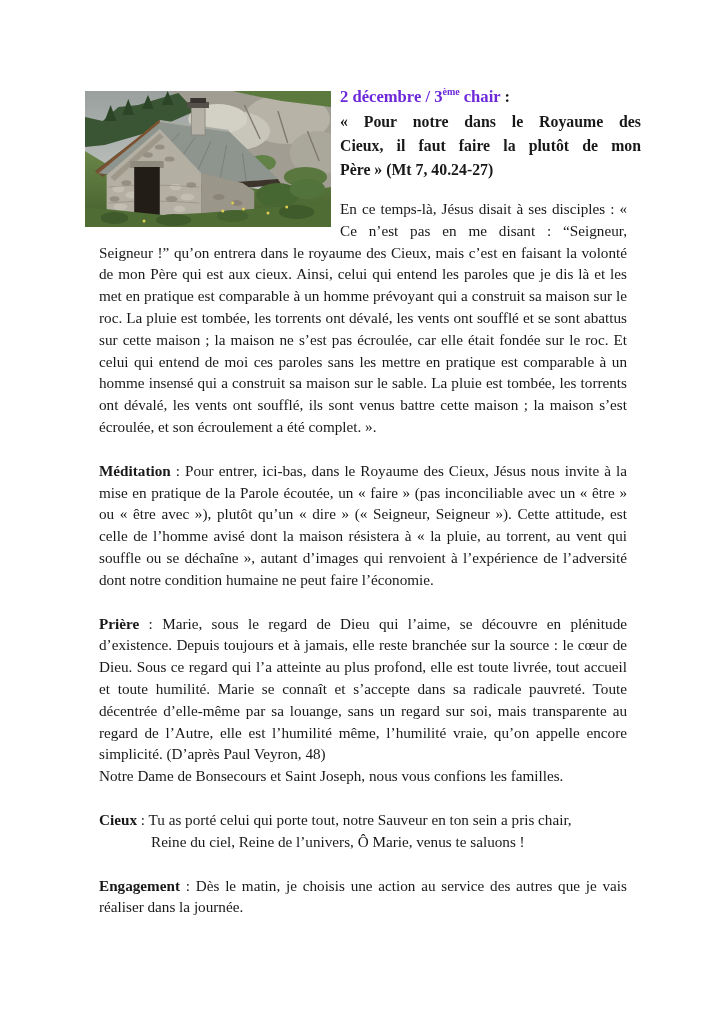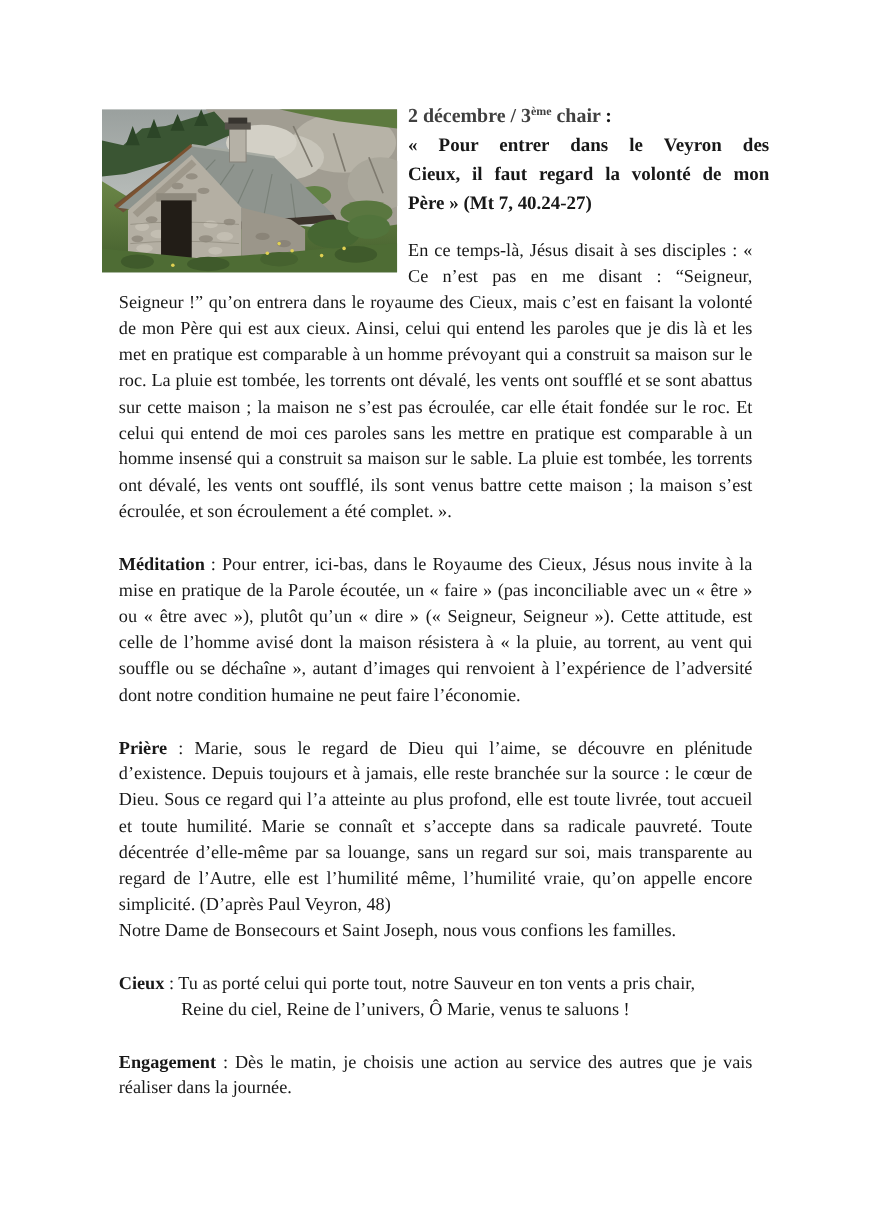--- a/index.html
+++ b/index.html
@@ -29,21 +29,21 @@
     padding: 0;
     width: 246px; height: 136px;
   }
   figure.photo svg { display: block; }
   .hdr {
     font-weight: bold;
     font-size: 16.6px;
     line-height: 22px;
     text-align: left;
   }
-  .blue { color: #404040; }
+  .blue { color: #6d28d9; }
   .dark { color: #181818; }
   sup.sup {
     font-size: 0.6em;
     vertical-align: super;
     line-height: 0;
   }
   .quote {
     font-weight: bold;
     font-size: 15.8px;
     line-height: 24px;
@@ -150,29 +150,29 @@
             <circle cx="205" cy="116" r="1.5"></circle>
           <circle cx="60" cy="130" r="1.5"></circle>
             <circle cx="186" cy="122" r="1.5"></circle>
         </g>
       </svg>
     </figure>
 
     <div class="hdr"><span class="blue">2 décembre / 3</span><sup class="sup blue">ème</sup><span class="blue"> chair</span><span class="dark"> :</span></div>
 
     <div class="quote">
-      <div class="qline jfull">« Pour entrer dans le Veyron des</div>
-      <div class="qline jfull">Cieux, il faut regard la volonté de mon</div>
+      <div class="qline jfull">« Pour notre dans le Royaume des</div>
+      <div class="qline jfull">Cieux, il faut faire la plutôt de mon</div>
       <div class="qline">Père » (Mt 7, 40.24-27)</div>
     </div>
 
     <p class="body gospel">En ce temps-là, Jésus disait à ses disciples : « Ce n’est pas en me disant : “Seigneur, Seigneur !” qu’on entrera dans le royaume des Cieux, mais c’est en faisant la volonté de mon Père qui est aux cieux. Ainsi, celui qui entend les paroles que je dis là et les met en pratique est comparable à un homme prévoyant qui a construit sa maison sur le roc. La pluie est tombée, les torrents ont dévalé, les vents ont soufflé et se sont abattus sur cette maison ; la maison ne s’est pas écroulée, car elle était fondée sur le roc. Et celui qui entend de moi ces paroles sans les mettre en pratique est comparable à un homme insensé qui a construit sa maison sur le sable. La pluie est tombée, les torrents ont dévalé, les vents ont soufflé, ils sont venus battre cette maison ; la maison s’est écroulée, et son écroulement a été complet. ».</p>
 
     <p class="body sect"><b>Méditation</b><span> : </span><span>Pour entrer, ici-bas, dans le Royaume des Cieux, Jésus nous invite à la mise en pratique de la Parole écoutée, un « faire » (pas inconciliable avec un « être » ou « être avec »), plutôt qu’un « dire » (« Seigneur, Seigneur »). Cette attitude, est celle de l’homme avisé dont la maison résistera à « la pluie, au torrent, au vent qui souffle ou se déchaîne », autant d’images qui renvoient à l’expérience de l’adversité dont notre condition humaine ne peut faire l’économie.</span></p>
 
     <p class="body sect"><b>Prière</b><span> : </span><span>Marie, sous le regard de Dieu qui l’aime, se découvre en plénitude d’existence. Depuis toujours et à jamais, elle reste branchée sur la source : le cœur de Dieu. Sous ce regard qui l’a atteinte au plus profond, elle est toute livrée, tout accueil et toute humilité. Marie se connaît et s’accepte dans sa radicale pauvreté. Toute décentrée d’elle-même par sa louange, sans un regard sur soi, mais transparente au regard de l’Autre, elle est l’humilité même, l’humilité vraie, qu’on appelle encore simplicité. (D’après Paul Veyron, 48)</span><span class="block2">Notre Dame de Bonsecours et Saint Joseph, nous vous confions les familles.</span></p>
 
-    <p class="body sect"><b>Cieux</b><span> : </span><span>Tu as porté celui qui porte tout, notre Sauveur en ton vents a pris chair,</span><span class="chant-line2">Reine du ciel, Reine de l’univers, Ô Marie, venus te saluons !</span></p>
+    <p class="body sect"><b>Cieux</b><span> : </span><span>Tu as porté celui qui porte tout, notre Sauveur en ton sein a pris chair,</span><span class="chant-line2">Reine du ciel, Reine de l’univers, Ô Marie, venus te saluons !</span></p>
 
     <p class="body sect"><b>Engagement</b><span> : </span><span>Dès le matin, je choisis une action au service des autres que je vais réaliser dans la journée.</span></p>
 
   </div>
 </div>
 
 </body></html>

